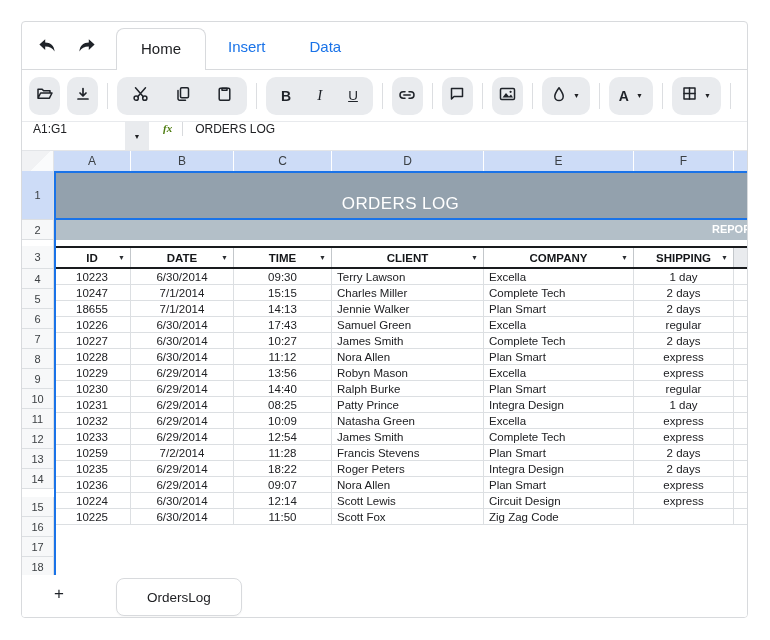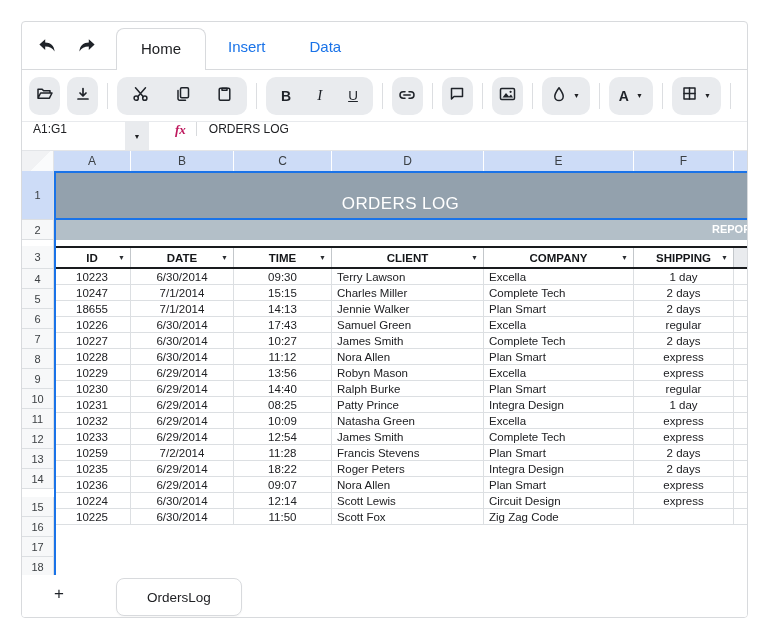--- a/index.html
+++ b/index.html
@@ -24,21 +24,21 @@
   .glyphB{font-weight:bold;font-size:14px;color:#1f2329;}
   .glyphI{font-family:"Liberation Serif",serif;font-style:italic;font-size:15px;color:#1f2329;}
   .glyphU{font-size:13.5px;text-decoration:underline;color:#1f2329;}
   .glyphA{font-weight:bold;font-size:14px;color:#1f2329;}
   .caret{font-size:7px;color:#202124;line-height:1;}
 
   
   .fbar{height:28px;display:flex;align-items:flex-start;border-bottom:1px solid #e3e5e8;}
   .namebox{width:92px;padding-left:11px;font-size:12px;color:#202124;}
   .nb-caret{width:24px;height:28px;background:#e9ebee;display:flex;align-items:center;justify-content:center;cursor:pointer;}
-  .fx{font-family:"Liberation Serif",serif;font-style:italic;font-weight:bold;font-size:13px;color:#be185d;margin:0 10px 0 26px;}
+  .fx{font-family:"Liberation Serif",serif;font-style:italic;font-weight:bold;font-size:11px;color:#4d7c0f;margin:0 10px 0 14px;}
   .fdiv{width:1px;height:14px;background:#d8dadd;}
   .fvalue{font-size:12px;color:#202124;margin-left:12px;}
 
   
   .sheet{position:relative;height:468px;}
   .colheads{display:flex;height:20px;}
   .corner{width:32px;height:20px;background:#f6f7f8;border-right:1px solid #e2e4e7;box-sizing:border-box;background:linear-gradient(135deg,#f1f2f4 55%,#fafbfc 56%);}
   .colhead{background:#cddcf7;border-right:1px solid #fff;box-sizing:border-box;display:flex;align-items:center;justify-content:center;font-size:12px;color:#3b4045;cursor:pointer;}
   .colhead.partial{border-right:none;}
   .c0{width:77px}.c1{width:103px}.c2{width:98px}.c3{width:152px}.c4{width:150px}.c5{width:100px}.cg{width:13px}

